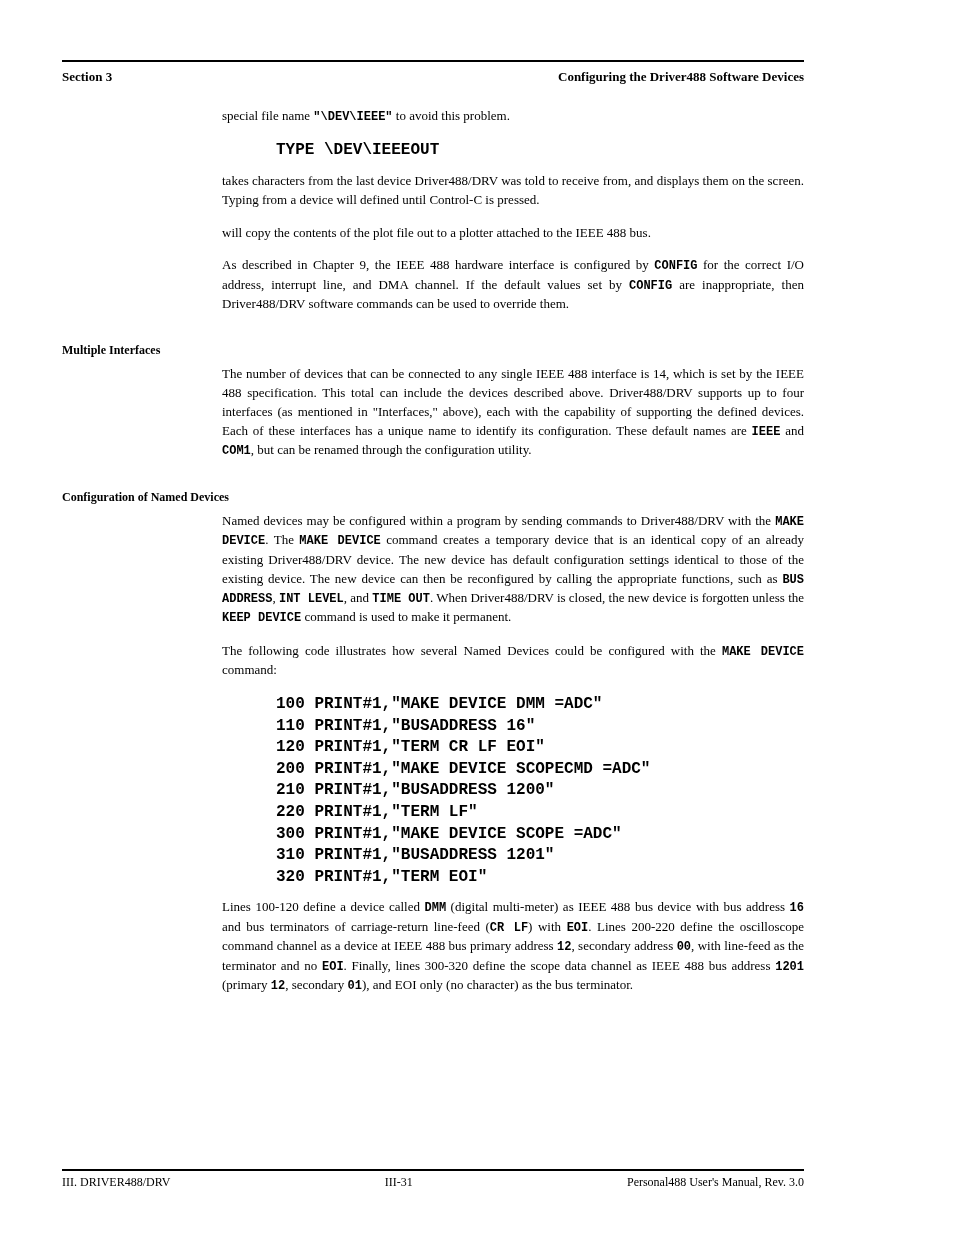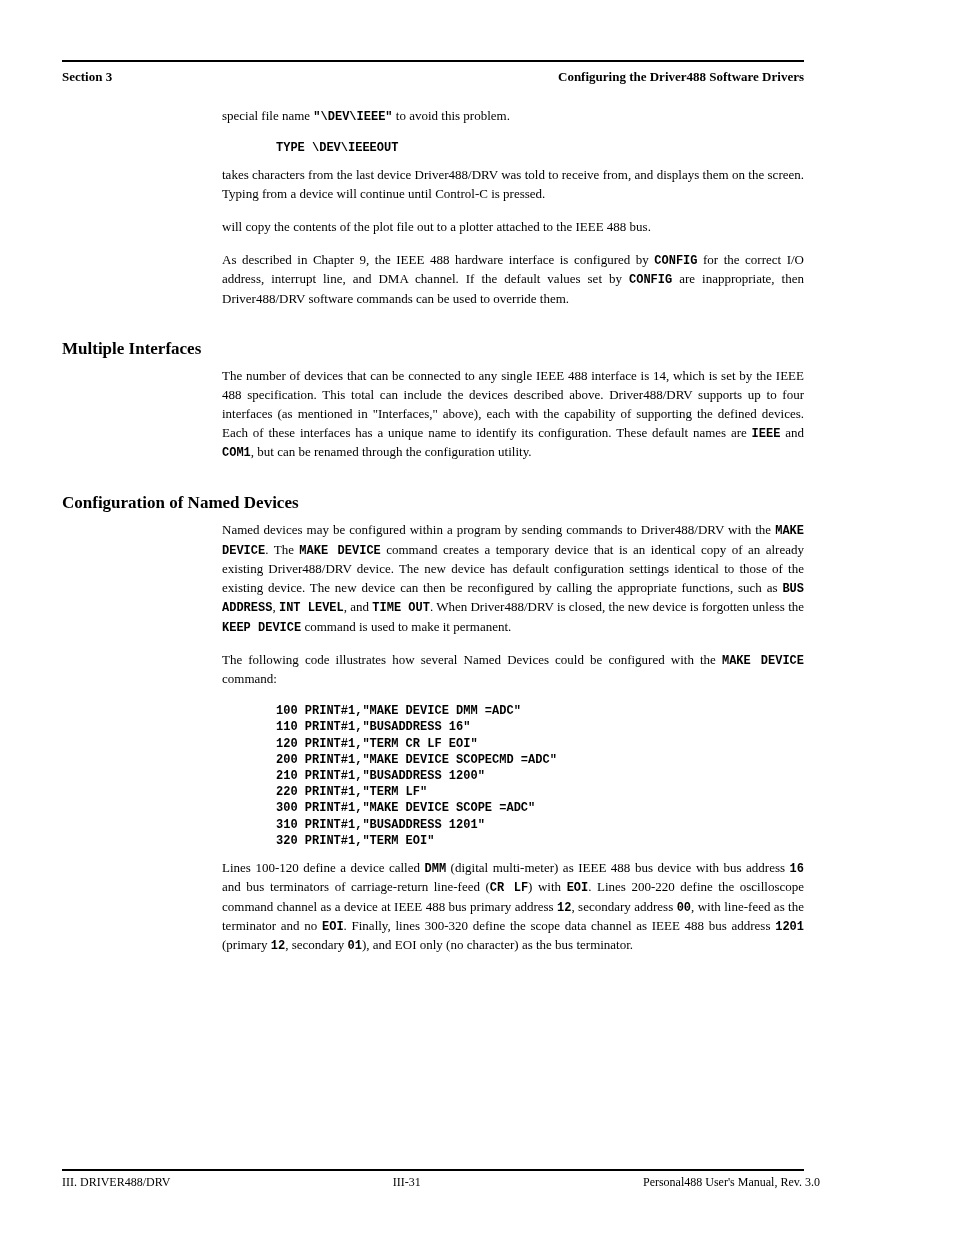--- a/index.html
+++ b/index.html
@@ -38,72 +38,72 @@
     text-align: justify;
   }
   .mono {
     font-family: "Courier New", Courier, monospace;
     font-weight: bold;
     font-size: 12px;
   }
   .codeblock {
     font-family: "Courier New", Courier, monospace;
     font-weight: bold;
-    font-size: 12px;
+    font-size: 16px;
     white-space: pre;
     margin: 6px 0 10px 54px;
     line-height: 1.35;
   }
   .h3 {
     font-weight: bold;
-    font-size: 17px;
+    font-size: 12px;
     margin-top: 28px;
     margin-bottom: 6px;
     margin-left: -160px;
   }
   .hrule-bottom {
     border-top: 2px solid #000;
     position: absolute;
     left: 62px;
     right: 62px;
     bottom: 64px;
   }
   .footer {
     position: absolute;
     left: 62px;
-    right: 46px;
+    right: 62px;
     bottom: 44px;
     display: flex;
     justify-content: space-between;
     font-size: 12px;
   }
 </style>
 </head>
 <body>
 
 <div class="page">
 
   <div class="hrule"></div>
   <div class="header">
     <span>Section 3</span>
-    <span>Configuring the Driver488 Software Drivers</span>
+    <span>Configuring the Driver488 Software Devices</span>
   </div>
 
   <div class="content">
 
     <p class="para">
       <span>special file name </span><span class="mono">"\DEV\IEEE"</span><span> to avoid this problem.</span>
     </p>
 
 
     <div class="codeblock">TYPE \DEV\IEEEOUT</div>
 
 
 
-    <p class="para">takes characters from the last device Driver488/DRV was told to receive from, and displays them on the screen. Typing from a device will continue until Control-C is pressed.</p>
+    <p class="para">takes characters from the last device Driver488/DRV was told to receive from, and displays them on the screen. Typing from a device will defined until Control-C is pressed.</p>
 
 
 
     <p class="para">will copy the contents of the plot file out to a plotter attached to the IEEE 488 bus.</p>
 
     <p class="para">
       <span>As described in Chapter 9, the IEEE 488 hardware interface is configured by </span><span class="mono">CONFIG</span><span> for the correct I/O address, interrupt line, and DMA channel. If the default values set by </span><span class="mono">CONFIG</span><span> are inappropriate, then Driver488/DRV software commands can be used to override them.</span>
     </p>
 
     <div class="h3">Multiple Interfaces</div>

